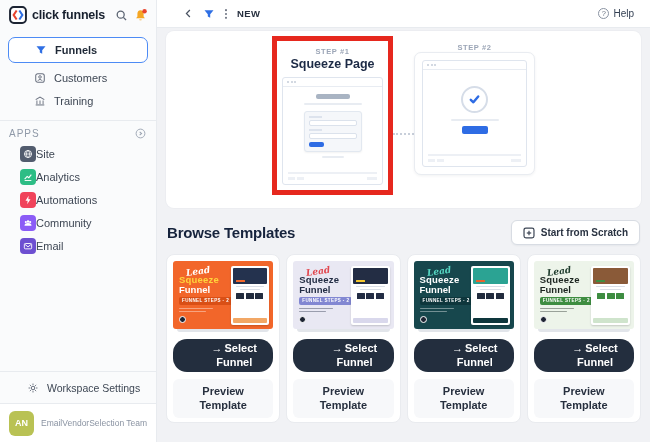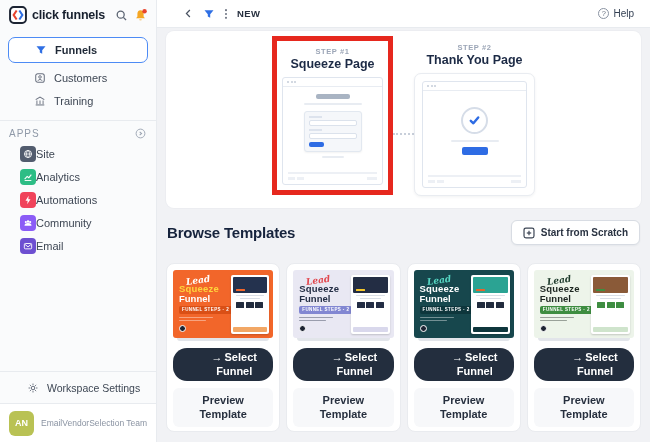--- a/index.html
+++ b/index.html
@@ -61,21 +61,21 @@
   .f-btn { width:15px; height:5px; background:#2e6ce4; border-radius:2px; margin-top:1px; }
   .mock-footer { position:absolute; bottom:4px; left:5px; right:5px; }
   .footer-line { height:2px; background:#edf0f5; margin-bottom:3px; }
   .footer-row { display:flex; gap:2px; }
   .f-box { width:7px; height:3px; background:#edf0f5; }
   .f-box.right { margin-left:auto; width:10px; }
   .check-ring { width:27px; height:27px; border-radius:50%; border:2px solid #d6dde8; display:flex; align-items:center; justify-content:center; margin:9px 0 6px; background:#fff; }
   .big-btn { width:26px; height:8px; background:#2e6ce4; border-radius:2px; margin-top:3px; }
 
   
-  .browse-row { display:flex; align-items:center; margin:12px 1px 18px; }
+  .browse-row { display:flex; align-items:center; margin:12px 1px 9px; }
   .browse-heading { font-size:15px; font-weight:bold; color:#16233c; letter-spacing:-0.2px; }
   .scratch-btn { margin-left:auto; display:flex; align-items:center; gap:6px; background:#fff; border:1px solid #d8dce3; border-radius:6px; height:25px; padding:0 11px; font-size:10px; font-weight:bold; color:#2a3342; box-shadow:0 1px 2px rgba(20,30,50,0.05); cursor:pointer; }
 
   .cards-row { display:flex; gap:6px; }
   .tcard { flex:1; background:#fff; border:1px solid #e9ebef; border-radius:8px; padding:6px 6px 0; height:169px; min-width:0; }
   .thumb { height:68px; border-radius:3px; background:var(--bg,#ddd); display:flex; padding:5px 4px 4px 6px; gap:3px; overflow:hidden; }
   .t-left { width:54%; display:flex; flex-direction:column; flex-shrink:0; }
   .t-script { font-family:"DejaVu Serif", serif; font-style:italic; font-size:9px; font-weight:bold; color:var(--script_color,#fff); transform:rotate(-8deg); margin-left:7px; height:9px; line-height:9px; }
   .t-line1 { font-size:9.5px; font-weight:bold; color:var(--line1_color,#fff); line-height:1.05; letter-spacing:0.2px; }
   .t-line2 { font-size:9.5px; font-weight:bold; color:var(--line2_color,#fff); line-height:1.05; }
@@ -305,21 +305,20 @@
                   </div>
               </div>
             </div>
           </div>
         </div>
 
         <div class="connector"></div>
 
         <div class="step2-col">
           <div class="step-label">STEP #2</div>
-          <div class="step-title">Thank You Page</div>
           <div class="step-card">
             <div class="mockup">
               <div class="chrome">
                   <span class="dot"></span>
                   <span class="dot"></span>
                   <span class="dot"></span>
                 </div>
               <div class="mock-body">
                 <div class="check-ring">
                   <svg width="13" height="13" viewBox="0 0 14 14">

